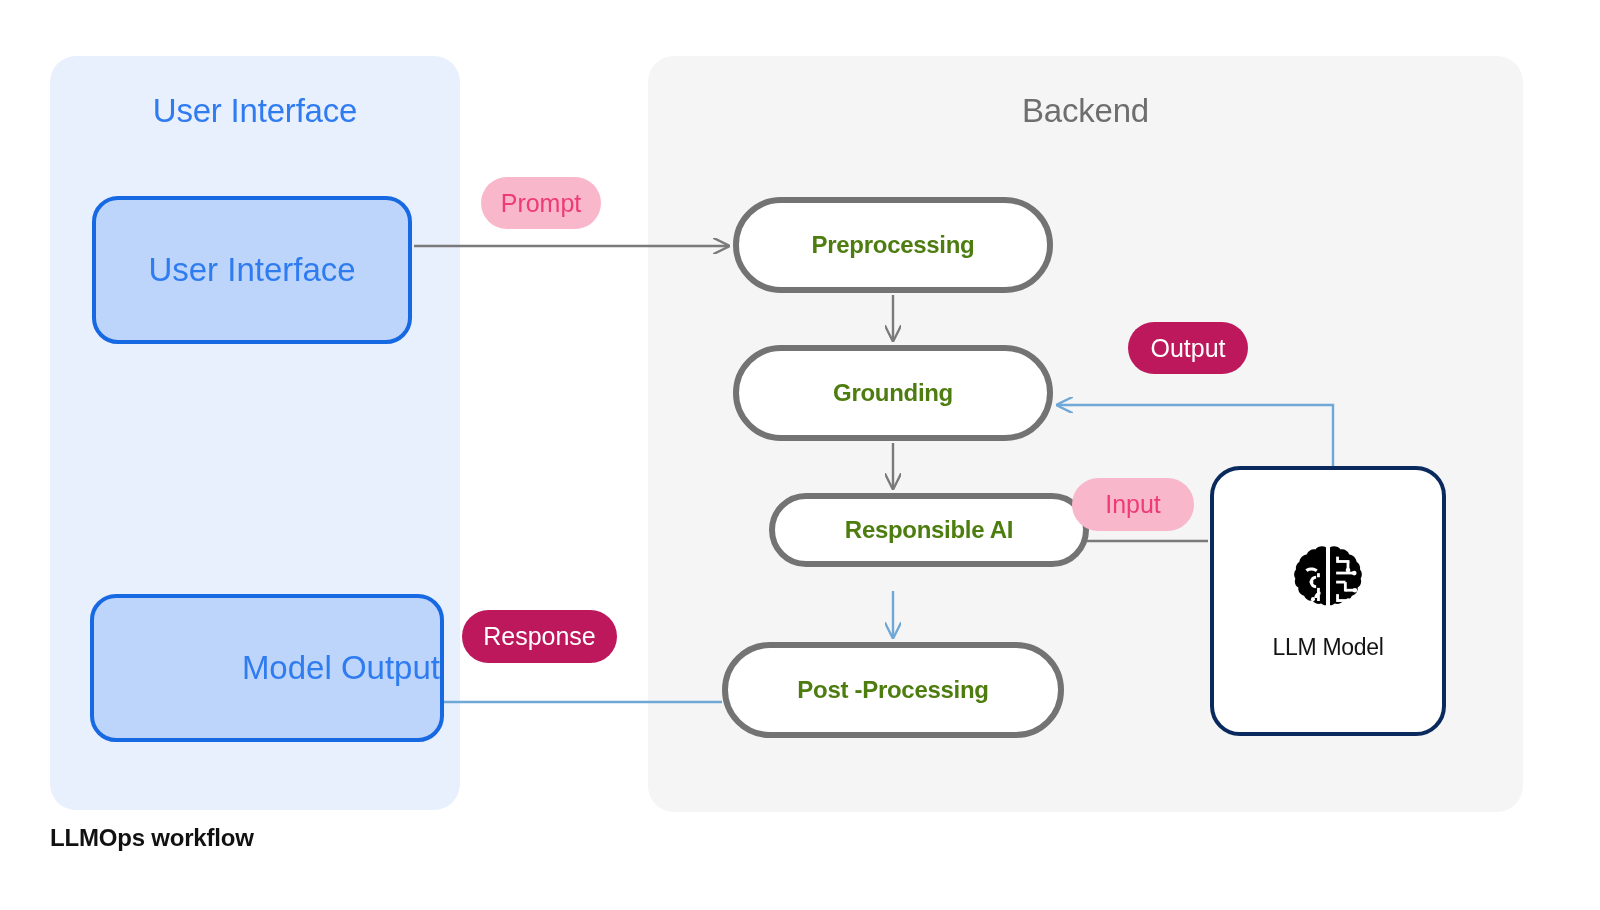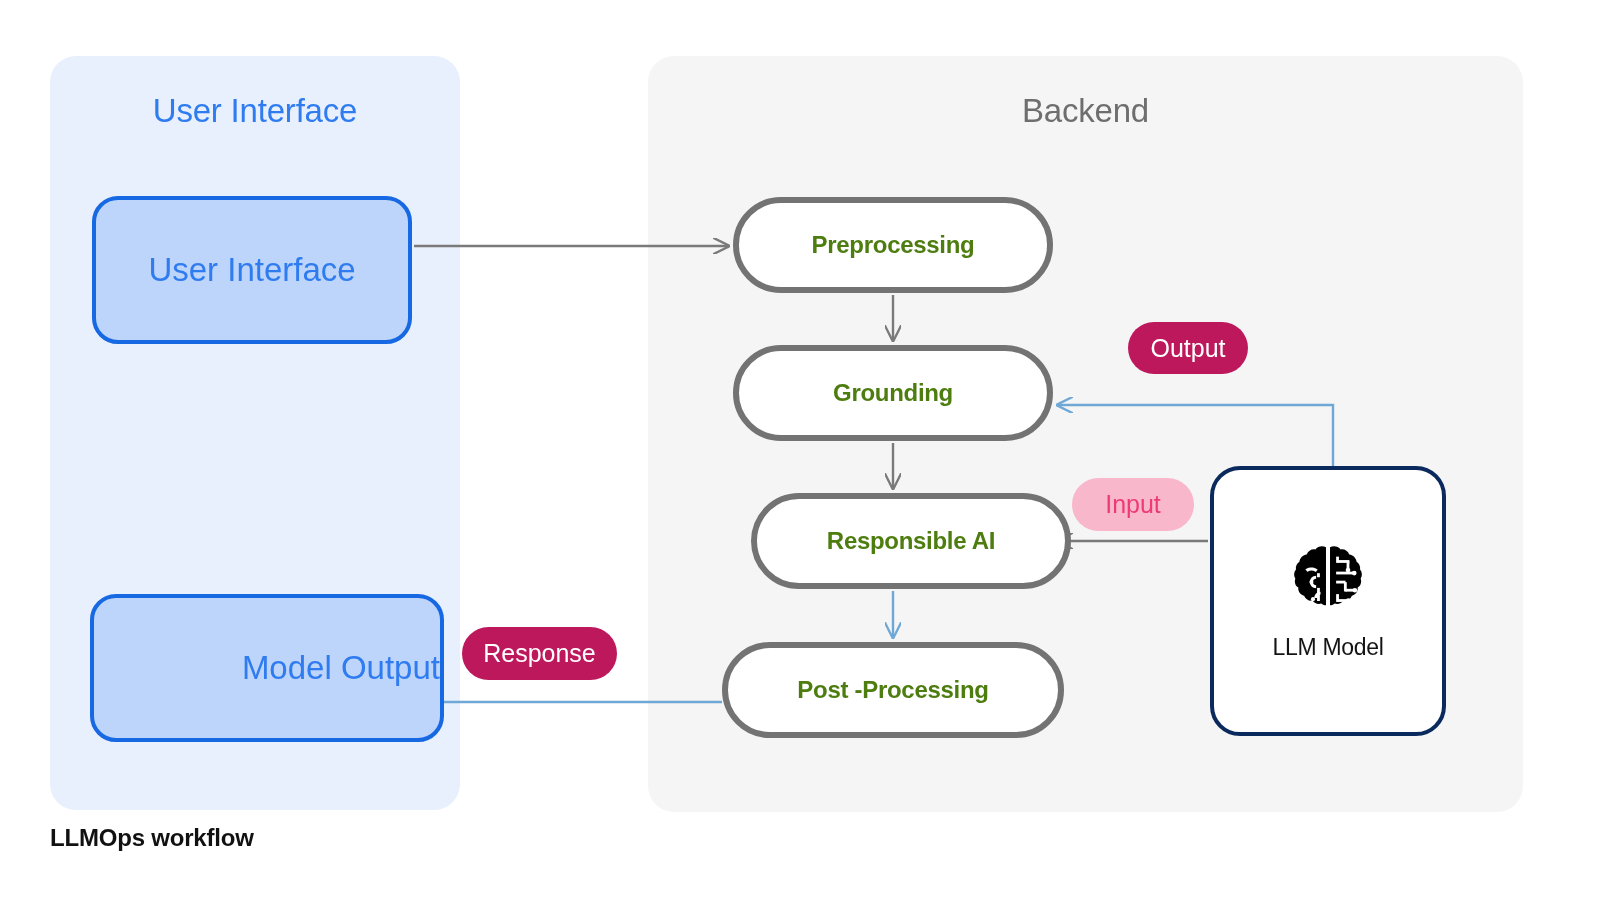--- a/index.html
+++ b/index.html
@@ -101,24 +101,24 @@
     width: 320px;
     height: 96px;
   }
   #node-grounding {
     left: 733px;
     top: 345px;
     width: 320px;
     height: 96px;
   }
   #node-responsible-ai {
-    left: 751px;
+    left: 769px;
     top: 493px;
     width: 320px;
-    height: 96px;
+    height: 74px;
   }
   #node-post-processing {
     left: 722px;
     top: 642px;
     width: 342px;
     height: 96px;
   }
 
   #node-llm-model {
     left: 1210px;
@@ -181,21 +181,20 @@
     top: 470px;
     width: 122px;
     height: 53px;
     margin-top: 8px;
   }
   #badge-response {
     left: 462px;
     top: 610px;
     width: 155px;
     height: 53px;
-    margin-top: 17px;
   }
 
   
   #caption {
     position: absolute;
     left: 50px;
     top: 824px;
     font-size: 24px;
     font-weight: 700;
     color: #111111;
@@ -306,20 +305,23 @@
       <path fill="#FFFFFF" d="M367 306h56v18h-56z"></path>
       <circle fill="#FFFFFF" cx="428" cy="315" r="15"></circle>
       <path fill="#FFFFFF" d="M308 340h18v50h-18z"></path>
       <path fill="#FFFFFF" d="M317 372h62v18h-62z"></path>
       <circle fill="#FFFFFF" cx="386" cy="381" r="15"></circle>
       <path fill="#FFFFFF" d="M308 418h18v44h-18z"></path>
     </svg>
     <span id="llm-model-label">LLM Model</span>
   </div>
 
+  <div class="badge badge-light" id="badge-prompt">
+    <span>Prompt</span>
+  </div>
 
   <div class="badge badge-solid" id="badge-output">
     <span>Output</span>
   </div>
 
   <div class="badge badge-light" id="badge-input">
     <span>Input</span>
   </div>
 
   <div class="badge badge-solid" id="badge-response">

